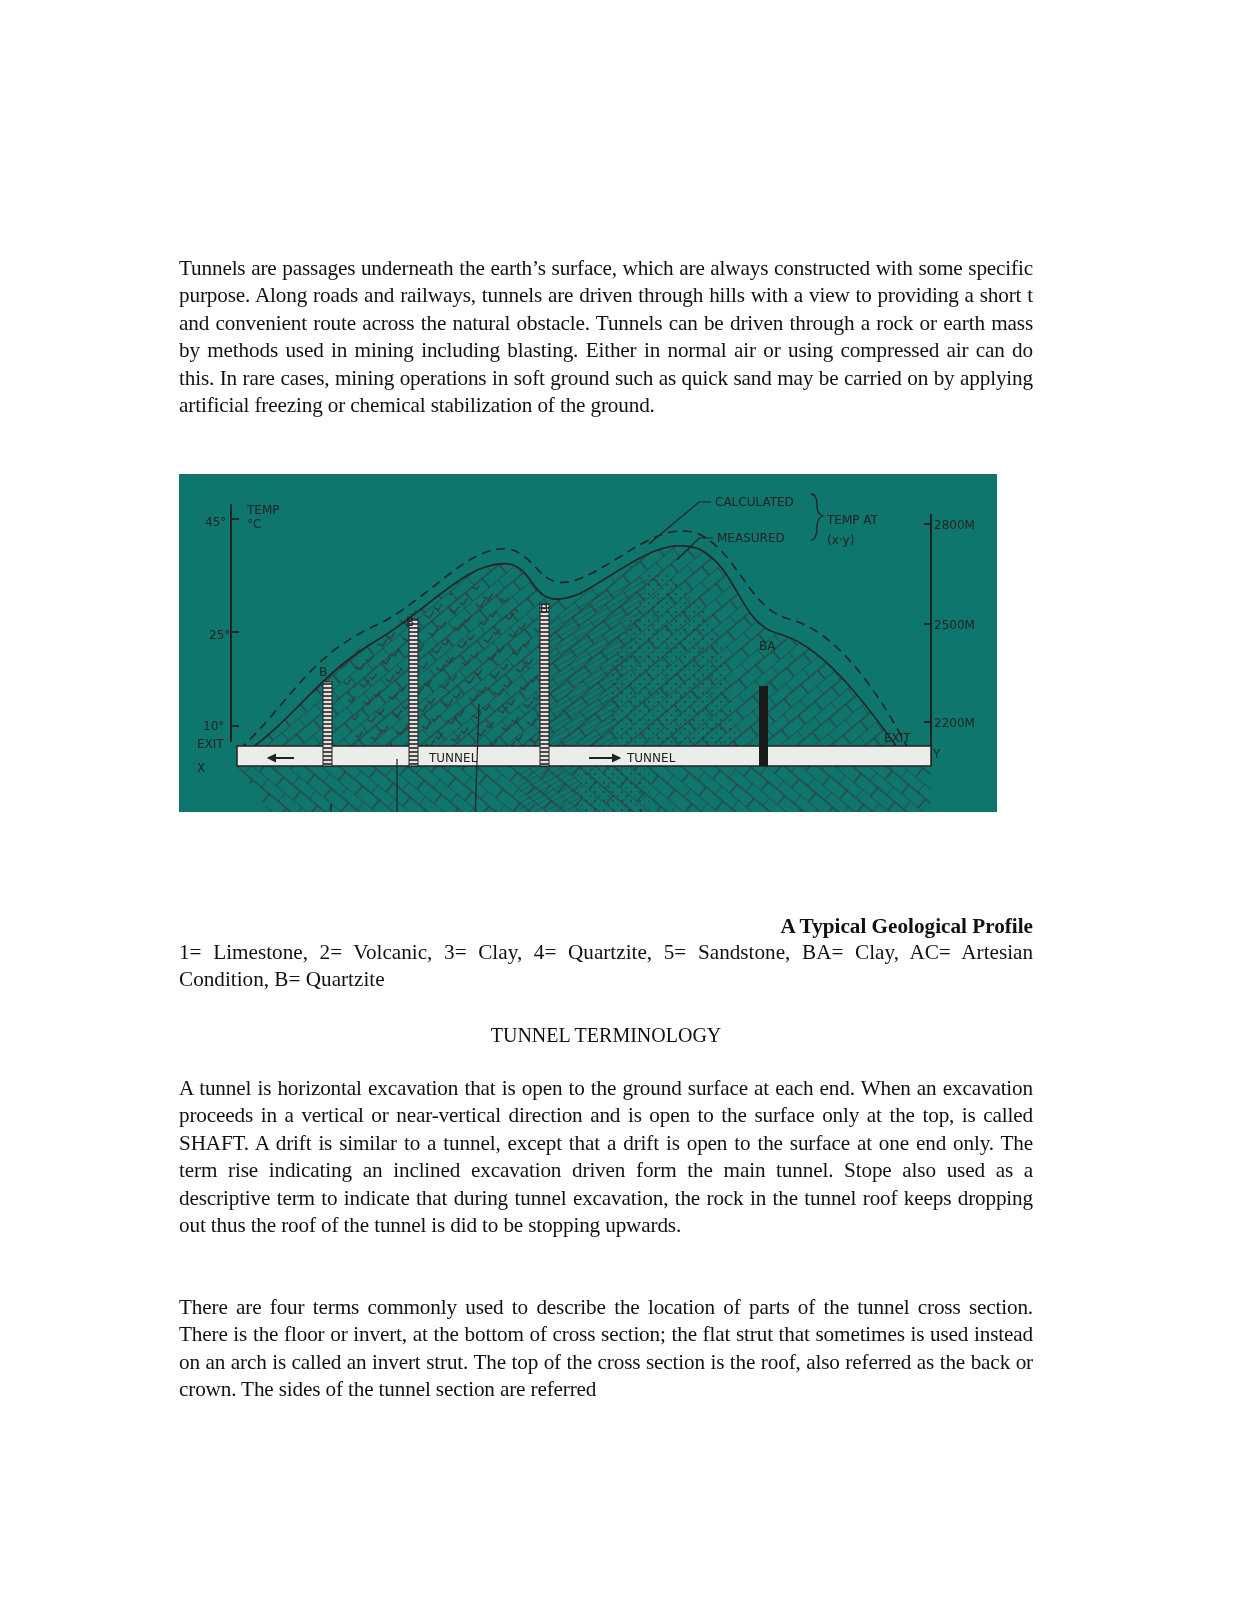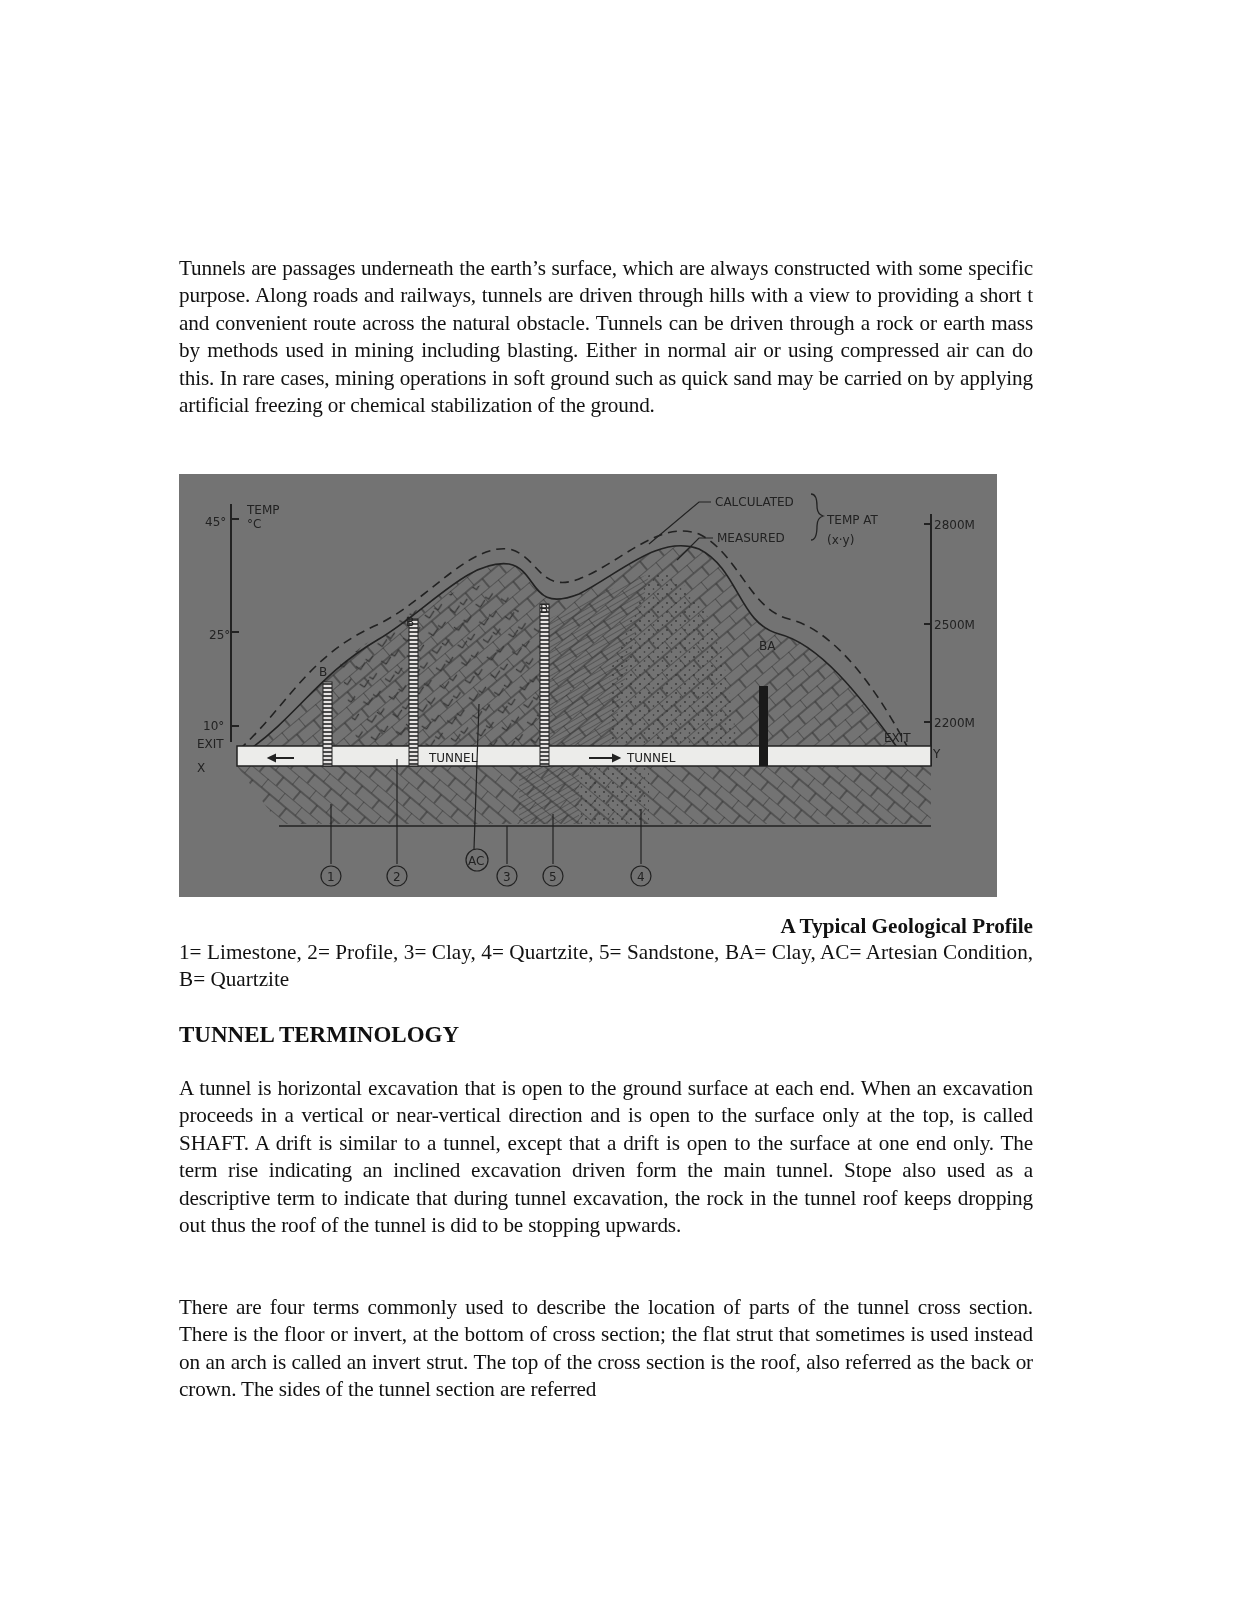--- a/index.html
+++ b/index.html
@@ -1,30 +1,30 @@
 <!DOCTYPE html>
 <html><head>
 <meta charset="utf-8">
 <style>
   html, body { margin: 0; padding: 0; background: #ffffff; }
   body { width: 1236px; height: 1600px; position: relative; overflow: hidden;
          font-family: "Liberation Serif", "DejaVu Serif", serif; color: #111; }
   .page { position: absolute; left: 0; top: 0; width: 1236px; height: 1600px; padding-left: 8px; }
   .para { position: absolute; left: 179px; width: 854px; font-size: 21.2px; line-height: 27.4px;
           text-align: justify; text-align-last: left; margin: 0; letter-spacing: -0.15px; }
-  .figure { position: absolute; left: 179px; top: 474px; width: 818px; height: 423px;
-            background: #737373; overflow: hidden; }
+  .figure { position: absolute; left: 179px; top: 474px; width: 818px; height: 338px;
+            background: #0f766e; overflow: hidden; }
   .figure svg { position: absolute; left: 0; top: 0; }
   .caption-title { position: absolute; left: 179px; width: 854px; top: 913px; text-align: right;
                    font-weight: bold; font-size: 21.2px; line-height: 26px; }
   .legend { position: absolute; left: 179px; width: 854px; top: 939px; font-size: 21.2px; line-height: 27.4px;
             text-align: justify; text-align-last: left; margin: 0; }
   .legend b { font-weight: normal; }
-  .heading { position: absolute; left: 179px; width: 854px; top: 1022px; text-align: left;
-             font-weight: bold; font-size: 23px; line-height: 26px; }
+  .heading { position: absolute; left: 179px; width: 854px; top: 1022px; text-align: center;
+             font-weight: normal; font-size: 20px; line-height: 26px; }
   .lbl { font-family: "DejaVu Sans", sans-serif; font-size: 12px; fill: #222; }
 </style>
 </head>
 <body>
 
 <div class="page">
 
   <p class="para" style="top:255px;">Tunnels are passages underneath the earth’s surface, which are always constructed with some specific purpose. Along roads and railways, tunnels are driven through hills with a view to providing a short t and convenient route across the natural obstacle. Tunnels can be driven through a rock or earth mass by methods used in mining including blasting. Either in normal air or using compressed air can do this. In rare cases, mining operations in soft ground such as quick sand   may be carried on by applying artificial freezing or chemical stabilization of the ground.</p>
 
   <div class="figure">
@@ -141,21 +141,21 @@
         <line x1="462" y1="335" x2="462" y2="390" stroke="#222" stroke-width="1.2"></line>
         <circle cx="462" cy="402" r="10" fill="none" stroke="#222" stroke-width="1.2"></circle>
         <text class="lbl" x="458" y="407">4</text>
       </g>
     </svg>
   </div>
 
   <div class="caption-title">A Typical Geological Profile</div>
 
   <p class="legend">
-    <span>1= </span><b>Limestone</b><span>, </span><span>2= </span><b>Profile</b><span>, </span><span>3= </span><b>Clay</b><span>, </span><span>4= </span><b>Quartzite</b><span>, </span><span>5= </span><b>Sandstone</b><span>, </span><span>BA= </span><b>Clay</b><span>, </span><span>AC= </span><b>Artesian Condition</b><span>, </span><span>B= </span><b>Quartzite</b>
+    <span>1= </span><b>Limestone</b><span>, </span><span>2= </span><b>Volcanic</b><span>, </span><span>3= </span><b>Clay</b><span>, </span><span>4= </span><b>Quartzite</b><span>, </span><span>5= </span><b>Sandstone</b><span>, </span><span>BA= </span><b>Clay</b><span>, </span><span>AC= </span><b>Artesian Condition</b><span>, </span><span>B= </span><b>Quartzite</b>
   </p>
 
   <div class="heading">TUNNEL TERMINOLOGY</div>
 
   <p class="para" style="top:1075px;"> A tunnel is horizontal excavation that is open to the ground surface at each end. When an excavation proceeds in a vertical or near-vertical direction and is open to the surface only at the top, is called SHAFT. A drift is similar to a tunnel, except that a drift is open to the surface at one end only. The term rise indicating an inclined excavation driven form the main tunnel. Stope also used as a descriptive term to indicate that during tunnel excavation, the rock in the tunnel roof keeps dropping out thus the roof of the tunnel is did to be stopping upwards.</p>
 
   <p class="para" style="top:1294px;">There are four terms commonly used to describe the location of parts of the tunnel cross section. There is the floor or invert, at the bottom of cross section; the flat strut that sometimes is used instead on an arch is called an invert strut. The top of the cross section is the roof, also referred as the back or crown. The sides of the tunnel section are referred</p>
 
 </div>
 

